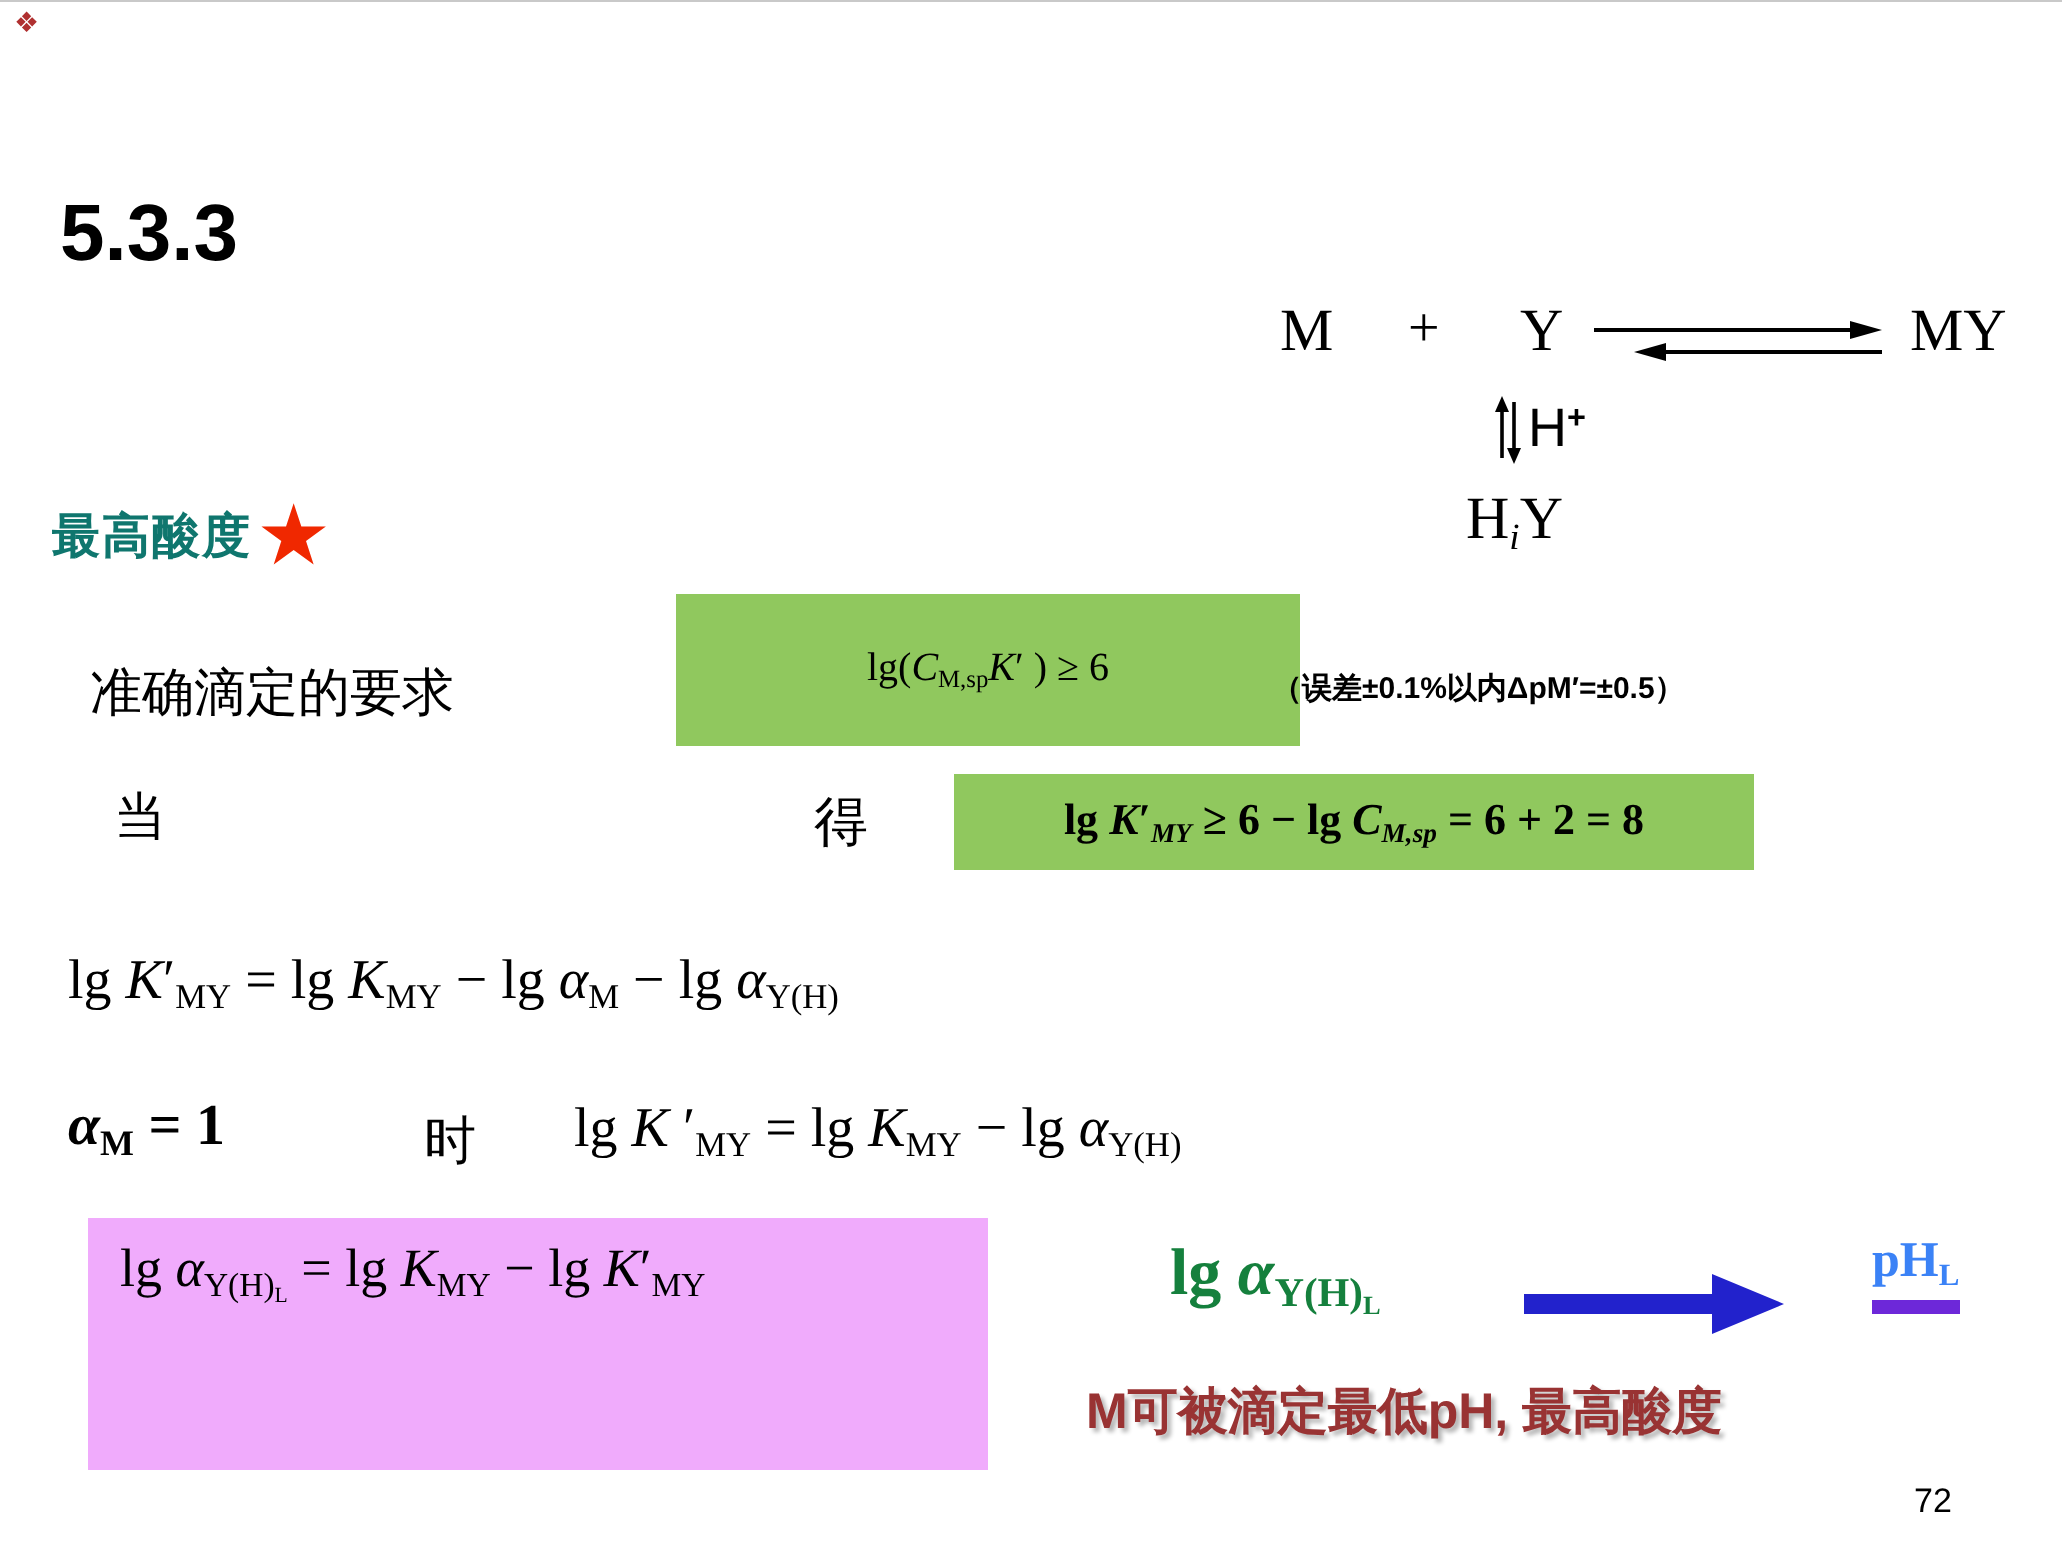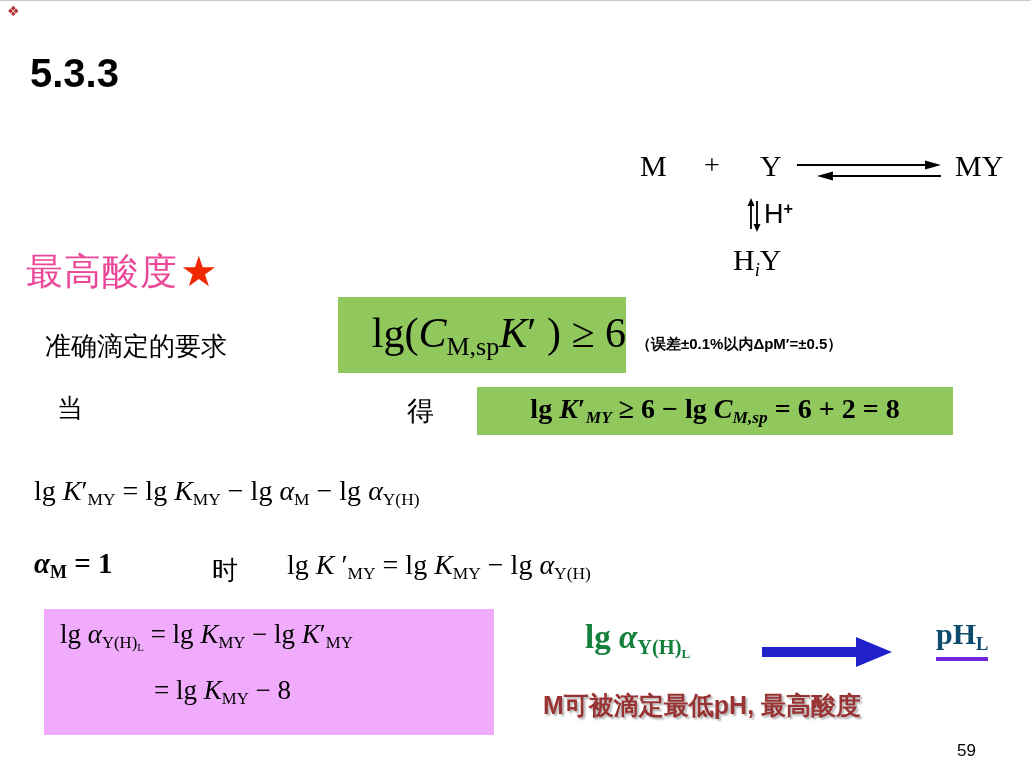--- a/index.html
+++ b/index.html
@@ -11,52 +11,52 @@
   .abs{position:absolute;white-space:nowrap;}
   .math{font-family:"Liberation Serif",serif;}
   
   .seg-i{font-style:italic;}
   .seg-b{font-weight:bold;}
   .seg-sub{font-size:62%;vertical-align:-0.30em;}
   .seg-sup{font-size:60%;vertical-align:0.55em;}
   .seg-subsub{font-size:40%;vertical-align:-0.75em;}
 
   .title-row{left:30px;top:50px;display:flex;align-items:baseline;gap:22px;}
-  .title-num{font-size:40px;font-weight:bold;}
+  .title-num{font-size:40px;font-weight:bold;margin-top:44px;}
   .title-text{font-size:38px;font-weight:600;letter-spacing:2px;}
 
   .intro{left:44px;top:136px;color:#2222CC;font-weight:bold;font-size:27px;line-height:35px;}
 
   .rx{font-size:30px;}
   .heading-row{left:26px;top:246px;display:flex;align-items:center;}
-  .heading-text{font-size:37px;font-weight:normal;color:#ec4899;letter-spacing:1px;}
+  .heading-text{font-size:24px;font-weight:bold;color:#0f766e;letter-spacing:1px;}
   .star{font-size:42px;color:#F02800;line-height:1;margin-left:2px;}
 
   .req-label{left:45px;top:328px;font-size:26px;}
   .green-box{background:#90C85E;display:flex;align-items:center;justify-content:center;}
-  .box1{left:338px;top:296px;width:288px;height:76px;font-size:42px;justify-content:flex-end;}
+  .box1{left:338px;top:296px;width:312px;height:76px;font-size:20px;}
   .note{left:636px;top:334px;font-size:15px;font-weight:bold;}
 
   .dang{left:57px;top:390px;font-size:26px;}
   .cm-expr{left:88px;top:388px;font-size:27px;}
   .de{left:407px;top:392px;font-size:27px;}
-  .box2{left:477px;top:386px;width:476px;height:48px;font-size:28px;}
+  .box2{left:477px;top:386px;width:400px;height:48px;font-size:22px;}
 
   .gen-formula{left:34px;top:474px;font-size:28px;}
   .alpha-cond{left:34px;top:546px;font-size:29px;text-align:center;}
   .shi{left:212px;top:552px;font-size:26px;}
   .simp-formula{left:287px;top:548px;font-size:28px;}
 
   .lav-box{left:44px;top:608px;width:450px;height:126px;background:#f0abfc;}
   .lav-line1{left:16px;top:10px;font-size:27px;}
   .lav-line2{left:110px;top:66px;font-size:27px;}
 
   .lg-alpha{left:585px;top:618px;font-size:33px;font-weight:bold;color:#15803d;}
-  .ph-result{left:936px;top:616px;font-size:30px;font-weight:bold;color:#0c4a6e;
-             border-bottom:4px solid #6d28d9;padding-bottom:2px;}
+  .ph-result{left:936px;top:616px;font-size:25px;font-weight:bold;color:#3b82f6;
+             border-bottom:7px solid #6d28d9;padding-bottom:2px;}
   .conclusion{left:543px;top:688px;font-size:25px;font-weight:bold;color:#993333;
               text-shadow:2px 2px 2px #b5b5b5;}
   .page-num{left:957px;top:740px;font-size:17px;}
   .corner{left:7px;top:2px;font-size:14px;color:#b03030;}
   svg{display:block;}
 </style>
 </head>
 <body>
 
 <div class="slide">
@@ -110,27 +110,26 @@
   </div>
 
   <span class="abs math gen-formula"><span class="">lg </span><span class="seg-i">K</span><span class="">′</span><span class="seg-sub">MY</span><span class=""> = lg </span><span class="seg-i">K</span><span class="seg-sub">MY</span><span class=""> − lg </span><span class="seg-i">α</span><span class="seg-sub">M</span><span class=""> − lg </span><span class="seg-i">α</span><span class="seg-sub">Y(H)</span></span>
 
   <span class="abs math alpha-cond"><span class="seg-b seg-i">α</span><span class="seg-b seg-sub">M</span><span class="seg-b"> = 1</span></span>
   <span class="abs shi">时</span>
   <span class="abs math simp-formula"><span class="">lg </span><span class="seg-i">K</span><span class=""> ′</span><span class="seg-sub">MY</span><span class=""> = lg </span><span class="seg-i">K</span><span class="seg-sub">MY</span><span class=""> − lg </span><span class="seg-i">α</span><span class="seg-sub">Y(H)</span></span>
 
   <div class="abs lav-box">
     <span class="abs math lav-line1"><span class="">lg </span><span class="seg-i">α</span><span class="seg-sub">Y(H)</span><span class="seg-subsub">L</span><span class=""> = lg </span><span class="seg-i">K</span><span class="seg-sub">MY</span><span class=""> − lg </span><span class="seg-i">K</span><span class="">′</span><span class="seg-sub">MY</span></span>
-    <span class="abs math lav-line2"><span class="">= lg </span><span class="seg-i">K</span><span class="seg-sub">MY</span><span class=""> − 8</span></span>
   </div>
 
   <span class="abs math lg-alpha"><span class="seg-b">lg </span><span class="seg-b seg-i">α</span><span class="seg-b seg-sub">Y(H)</span><span class="seg-b seg-subsub">L</span></span>
   <span class="abs" style="left:762px;top:636px;">
     <svg width="130" height="30" viewBox="0 0 130 30">
       <polygon points="0,10 94,10 94,0 130,15 94,30 94,20 0,20" fill="#2222CC"></polygon>
     </svg>
   </span>
   <span class="abs math ph-result"><span class="seg-b">pH</span><span class="seg-b seg-sub">L</span></span>
   <span class="abs conclusion">M可被滴定最低pH, 最高酸度</span>
 
-  <span class="abs page-num">59</span>
+  <span class="abs page-num">72</span>
 
 </div>
 
 </body></html>

